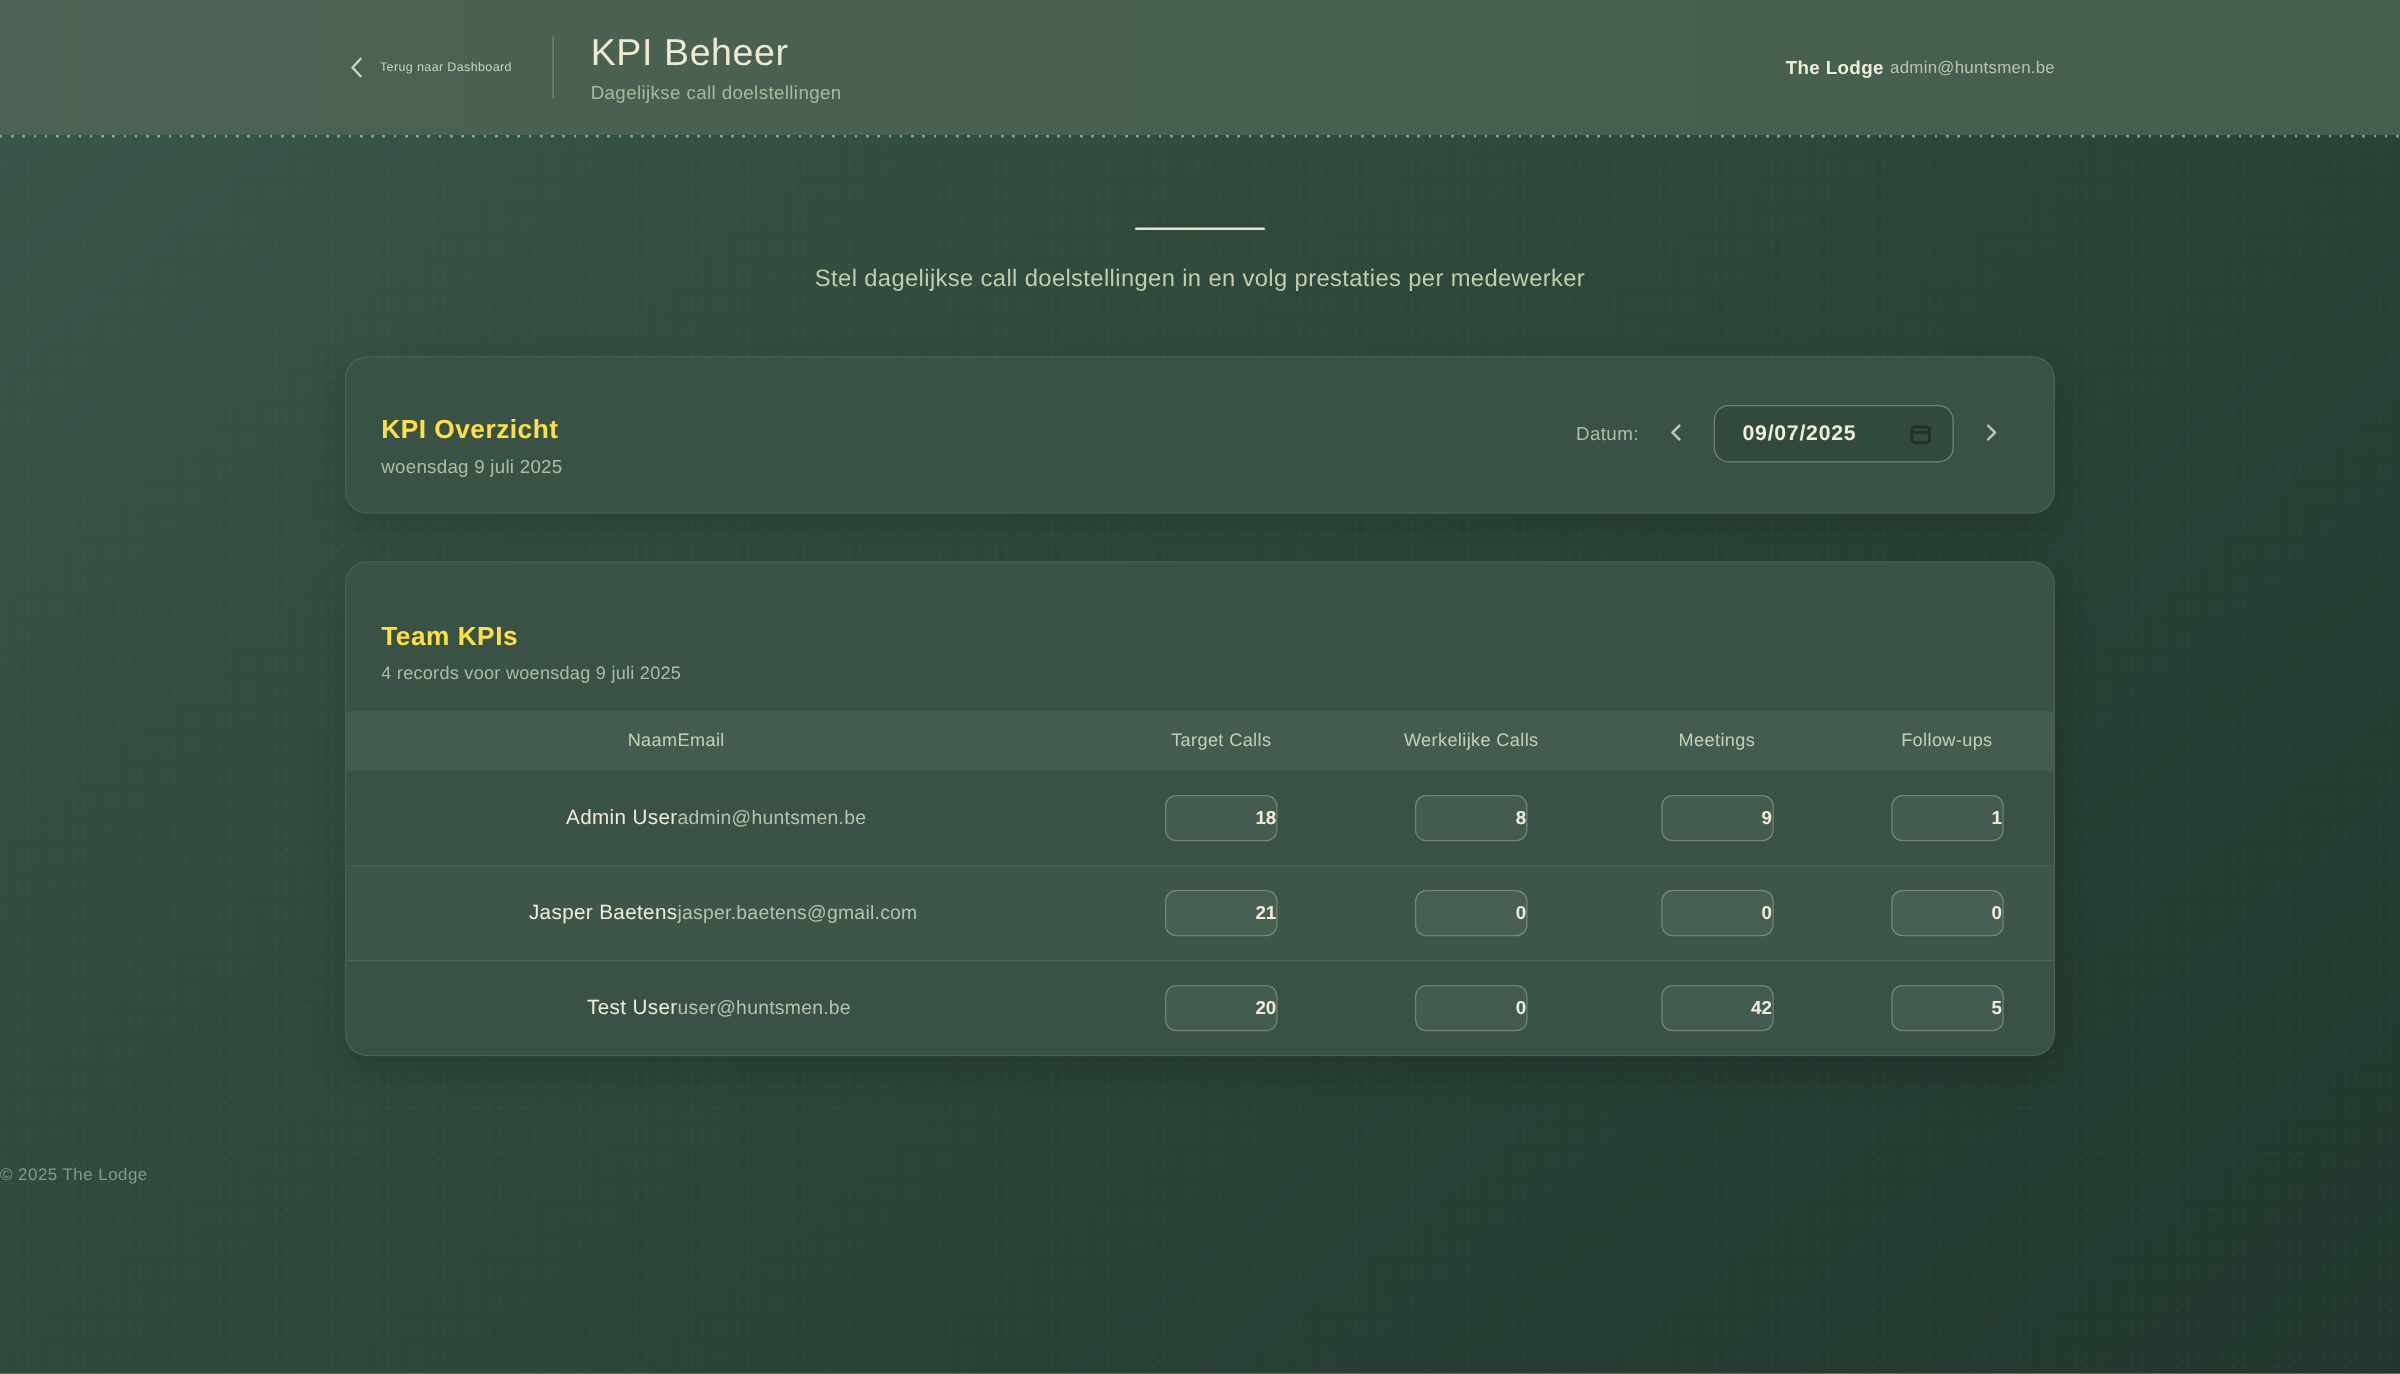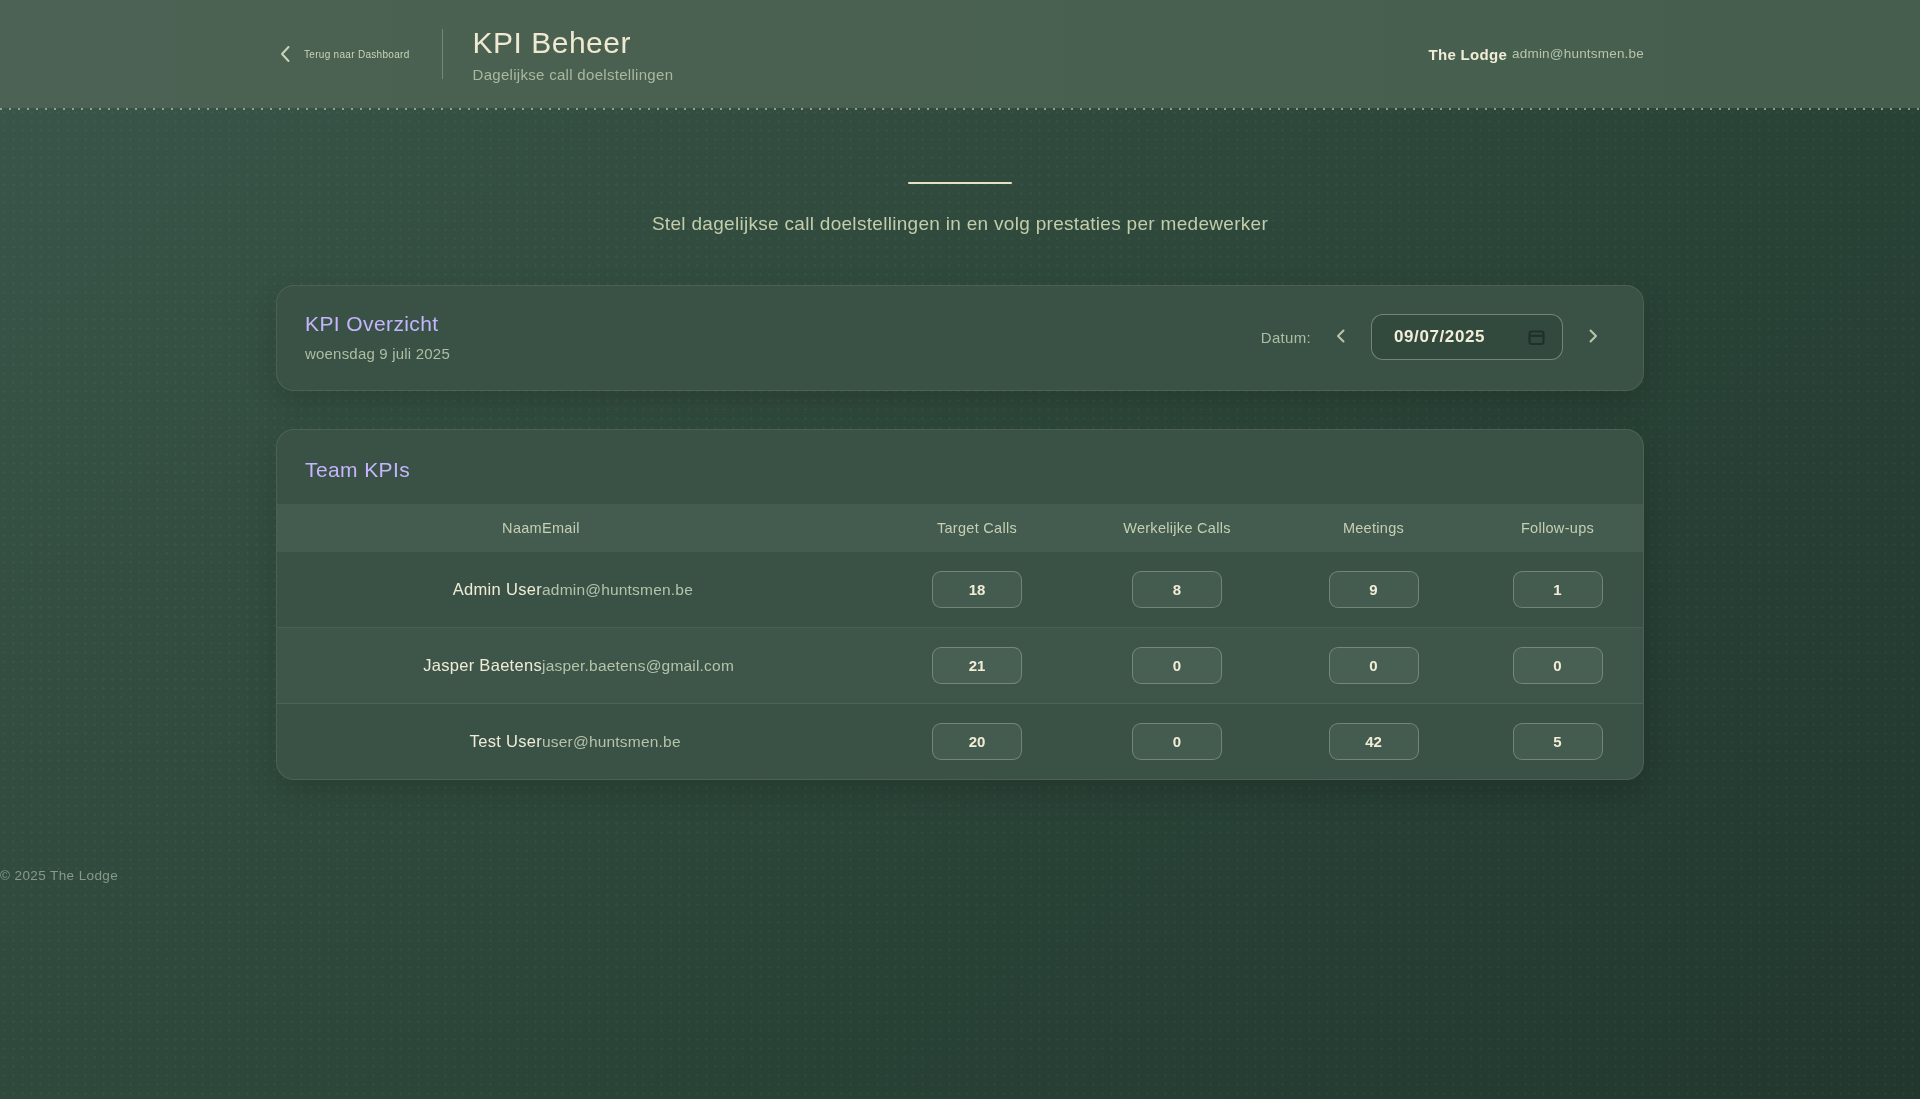--- a/index.html
+++ b/index.html
@@ -57,21 +57,21 @@
     background-color:#3a5246;
     border:1px solid rgba(236,232,207,0.10);
     border-radius:18px;
     box-shadow:0 12px 30px rgba(0,0,0,0.16);
     position:relative; z-index:1;
   }
   .overview-card {
     margin-top:46px; padding:26px 38px 28px 28px;
     display:flex; align-items:center; justify-content:space-between;
   }
-  .card-title { font-size:21px; font-weight:400; color:#c4b5fd; letter-spacing:0.4px; }
+  .card-title { font-size:21px; font-weight:700; color:#fde047; letter-spacing:0.4px;margin-top:20px; }
   .card-subtitle { font-size:15px; color:#aebda2; margin-top:9px; letter-spacing:0.2px; }
 
   .date-controls { display:flex; align-items:center; gap:18px; }
   .date-label { font-size:15px; color:#aebda2; letter-spacing:0.3px; }
   .chev-btn {
     background:none; border:none; color:#b9c6ab; cursor:pointer; padding:6px;
     display:flex; align-items:center; justify-content:center;
   }
   .date-input {
     width:192px; height:46px; background:#324a3e;
@@ -97,21 +97,21 @@
   th.col-email, td.cell-email { text-align:left; }
   tbody tr { border-top:1px solid rgba(236,232,207,0.09); }
   tbody tr:first-child { border-top:none; }
   tbody tr:nth-child(even) { background:rgba(255,255,255,0.022); }
   td { padding:19px 0; text-align:center; }
   .cell-name { font-size:16.5px; color:#f0ebd7; letter-spacing:0.3px; }
   .cell-email { font-size:15.5px; color:#b6c2a9; letter-spacing:0.2px; }
   .kpi-input {
     width:90px; height:37px; background:rgba(255,255,255,0.055);
     border:1px solid rgba(222,228,204,0.30); border-radius:9px;
-    color:#f0ecd6; font-size:15px; font-weight:bold; text-align:center;
+    color:#f0ecd6; font-size:15px; font-weight:bold; text-align:right;
     font-family:inherit; outline:none;
   }
 
   
   .footer { margin-top:86px; position:relative; z-index:1; }
   .copyright { font-size:13.5px; color:#87998a; letter-spacing:0.4px; }
 </style>
 </head>
 <body>
 
@@ -172,20 +172,21 @@
             <polyline points="3.5,2.5 9,8 3.5,13.5" stroke="#b9c6ab" stroke-width="2" stroke-linecap="round" stroke-linejoin="round"></polyline>
           </svg>
         </span>
       </button>
     </div>
   </section>
 
   <section class="card team-card">
     <div class="team-card-header">
       <div class="card-title">Team KPIs</div>
+      <div class="team-subtitle">4 records voor woensdag 9 juli 2025</div>
     </div>
     <table>
       <colgroup>
         <col style="width:265px">
           <col style="width:335px">
           <col style="width:200px">
         <col style="width:200px">
           <col style="width:193px">
           <col style="width:175px">
       </colgroup>

